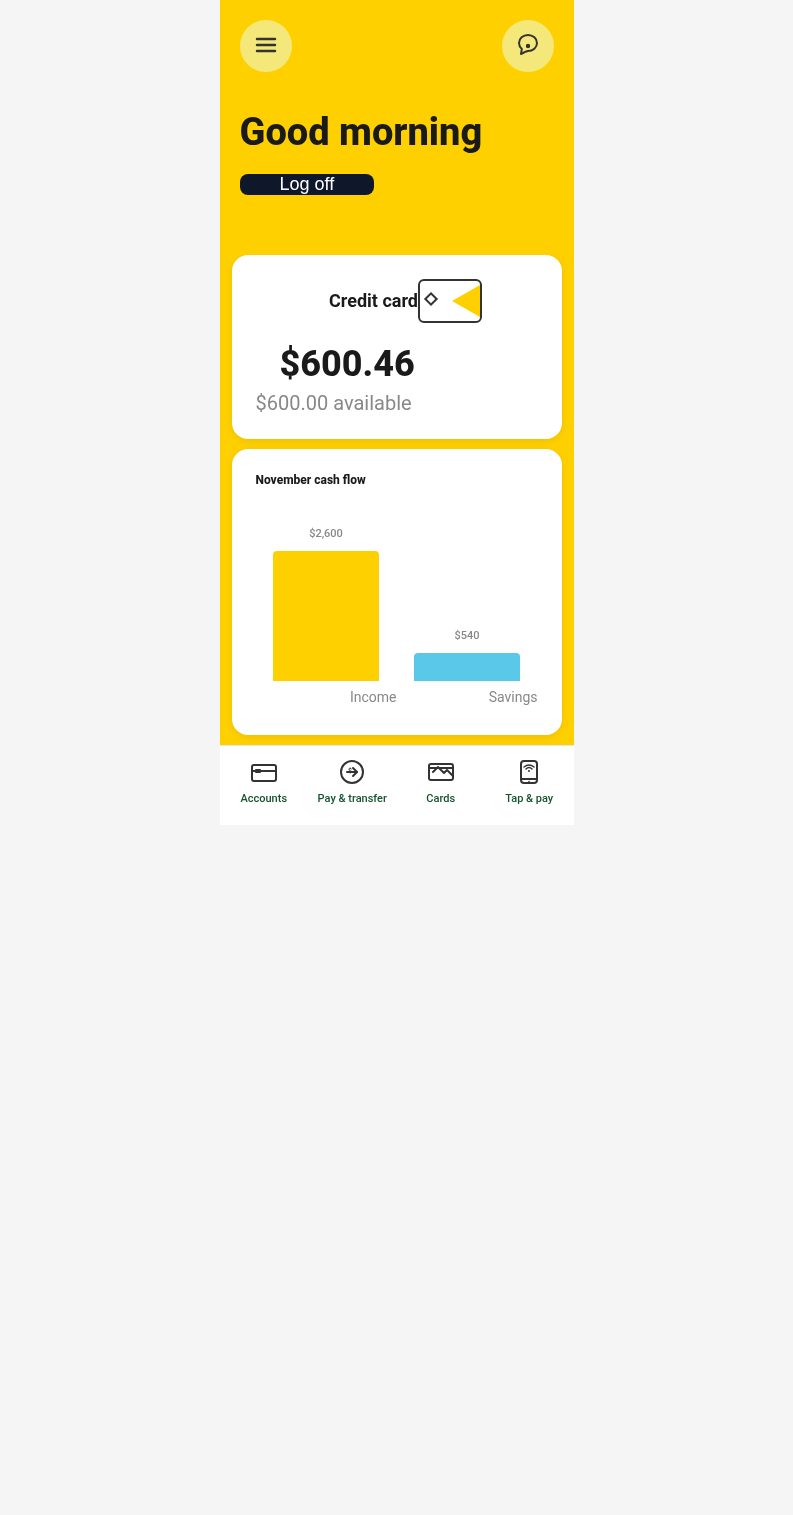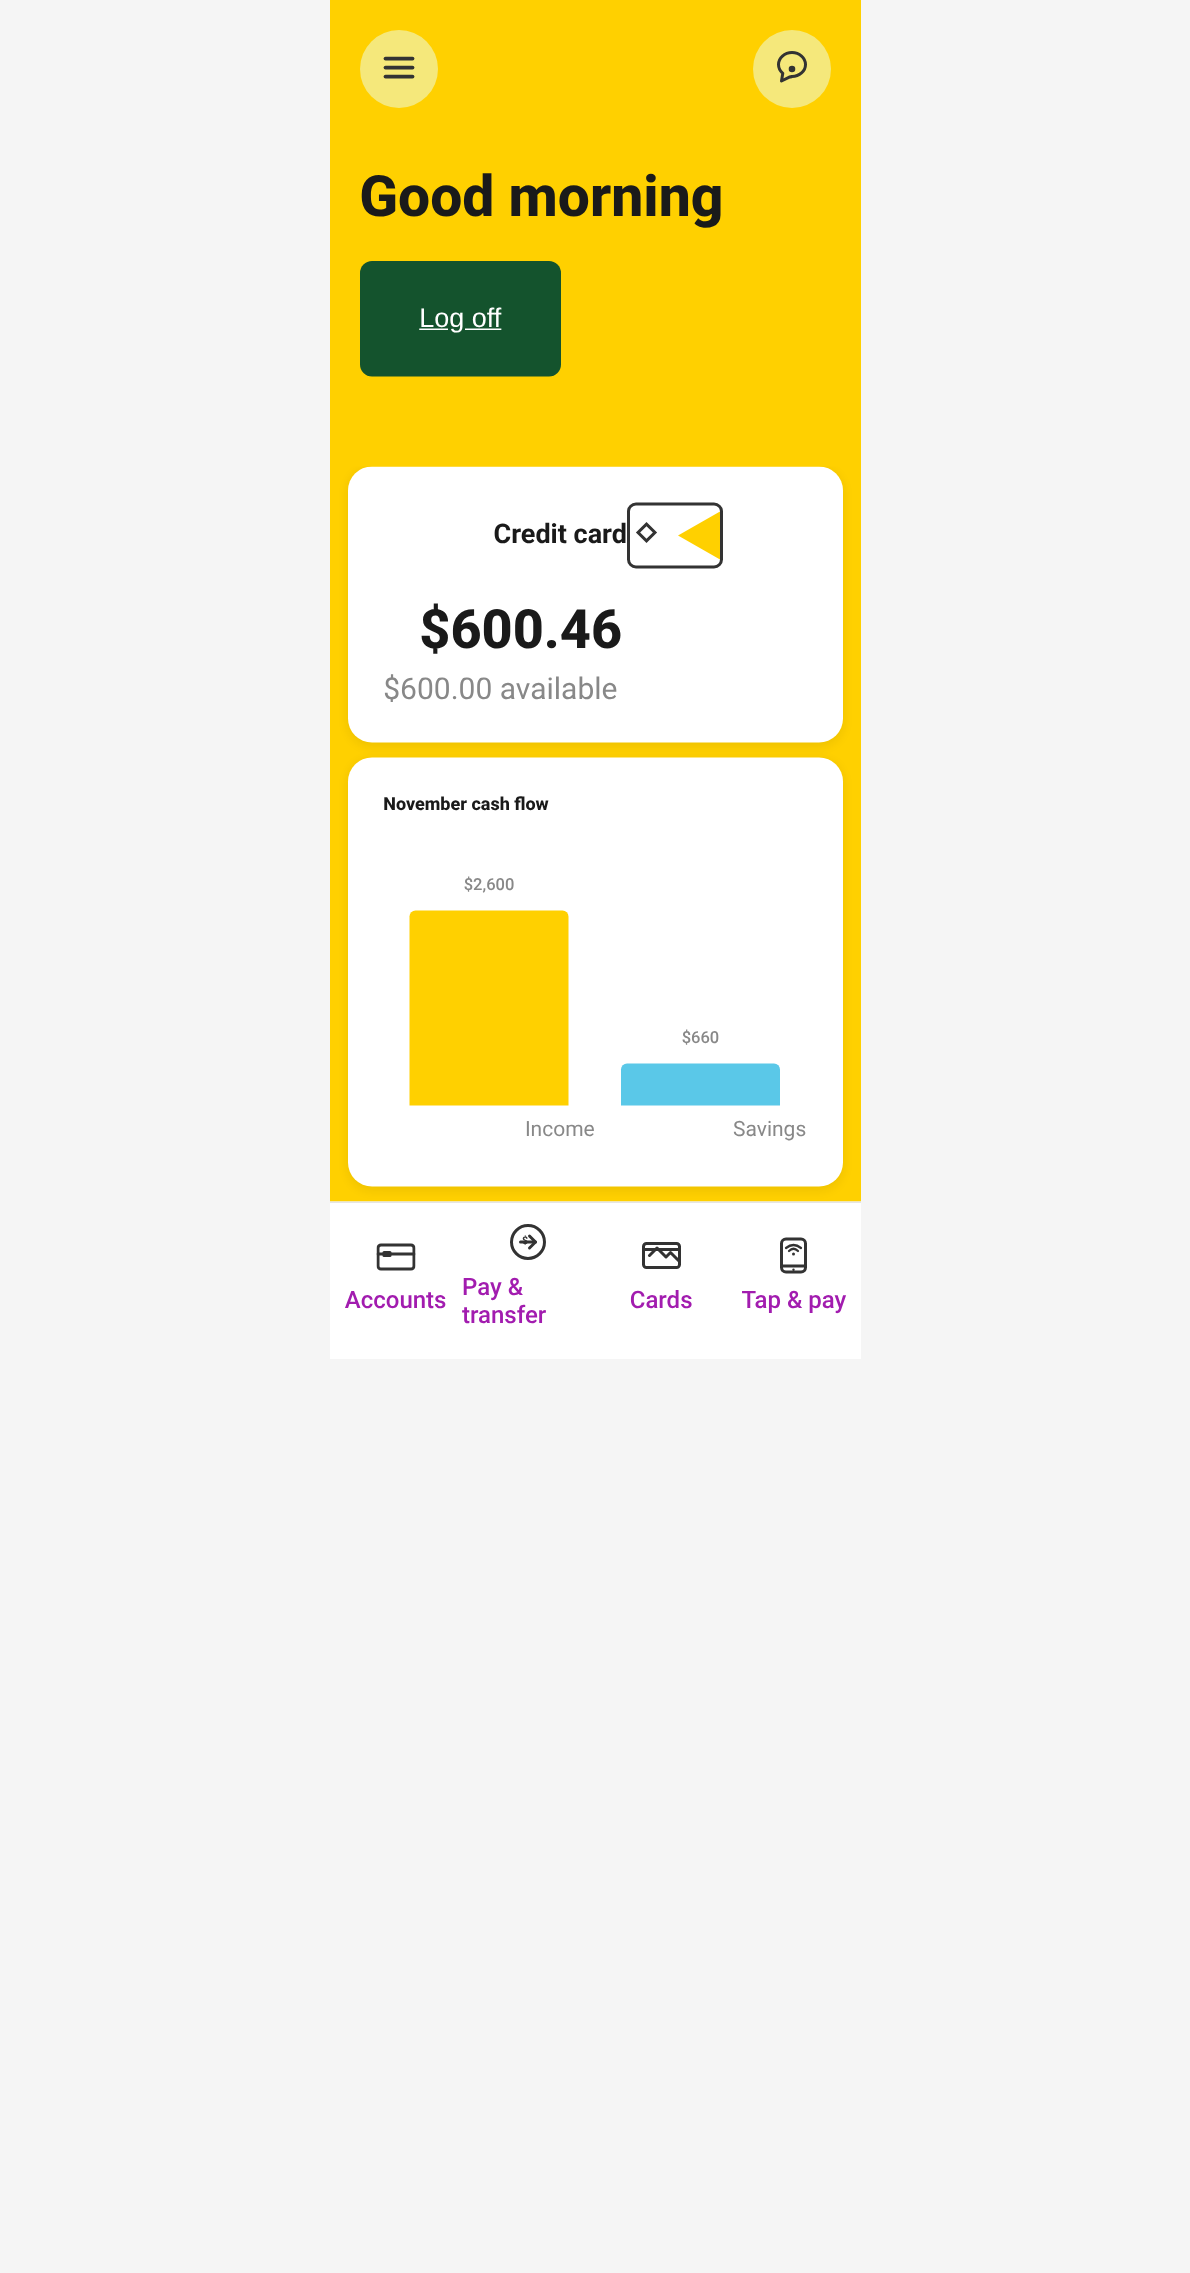--- a/index.html
+++ b/index.html
@@ -59,30 +59,29 @@
 
     .greeting {
       font-size: 38px;
       font-weight: 800;
       color: #1a1a1a;
       margin-bottom: 20px;
       line-height: 1.1;
     }
 
     .log-off-btn {
-      background: #14532d;
+      background: #0f172a;
       color: #ffffff;
       border: none;
       border-radius: 8px;
-      padding: 28px 40px;
+      padding: 0 40px;
       font-size: 18px;
       font-weight: 500;
       cursor: pointer;
       display: inline-block;
-      text-decoration: underline;
     }
 
     
     .cards-area {
       background: #FFD000;
       padding: 0 12px;
       display: flex;
       flex-direction: column;
       gap: 10px;
       padding-bottom: 10px;
@@ -246,22 +245,22 @@
 
     .nav-icon {
       width: 28px;
       height: 28px;
       display: flex;
       align-items: center;
       justify-content: center;
     }
 
     .nav-label {
-      font-size: 16px;
-      color: #a21caf;
+      font-size: 11px;
+      color: #14532d;
       font-weight: 500;
     }
   </style>
 </head>
 <body>
 
 <div class="app-container">
 
   <div class="header">
     <div class="header-top">
@@ -308,21 +307,21 @@
       <div class="chart-container">
 
         <div class="bar-group">
           <span class="bar-value">$2,600</span>
           <div class="bar bar-income"></div>
           <span class="bar-label">Income</span>
         </div>
 
 
         <div class="bar-group">
-          <span class="bar-value">$660</span>
+          <span class="bar-value">$540</span>
           <div class="bar bar-savings"></div>
           <span class="bar-label">Savings</span>
         </div>
 
       </div>
     </div>
 
   </div>
 
   <div class="bottom-nav">

